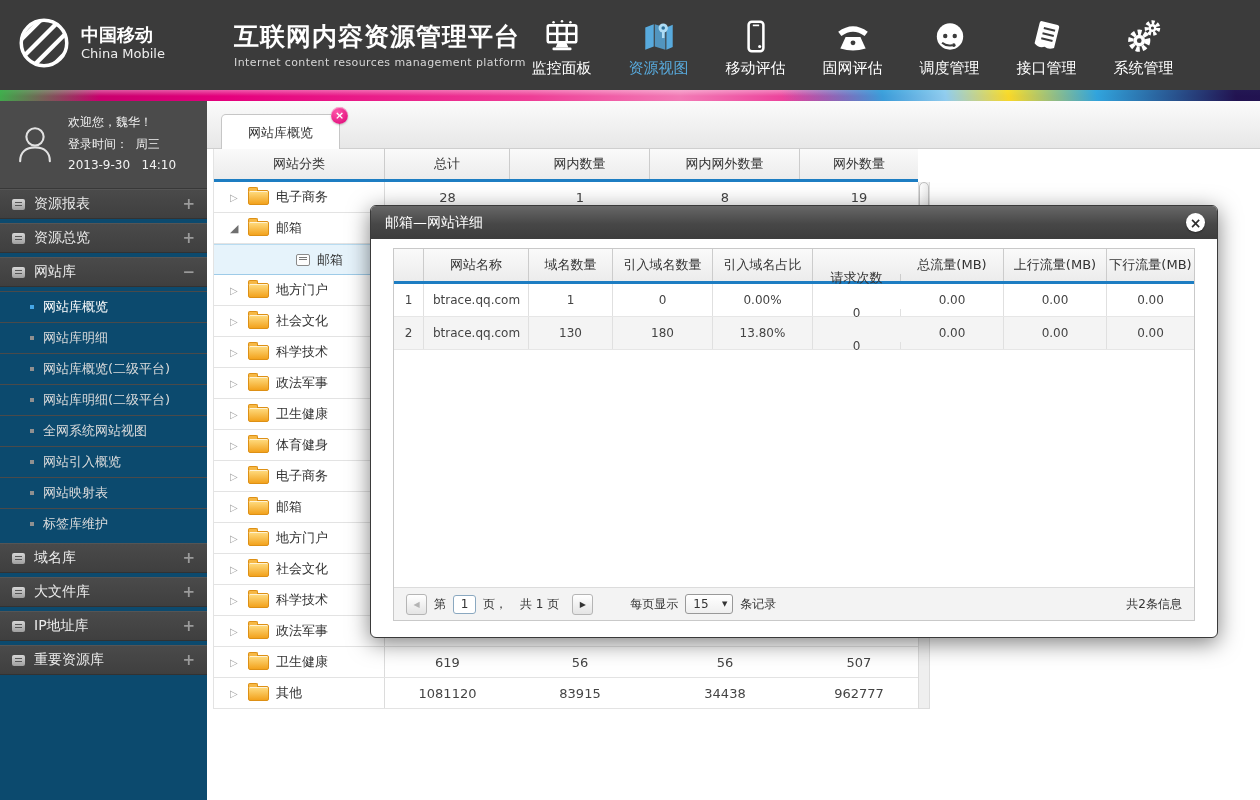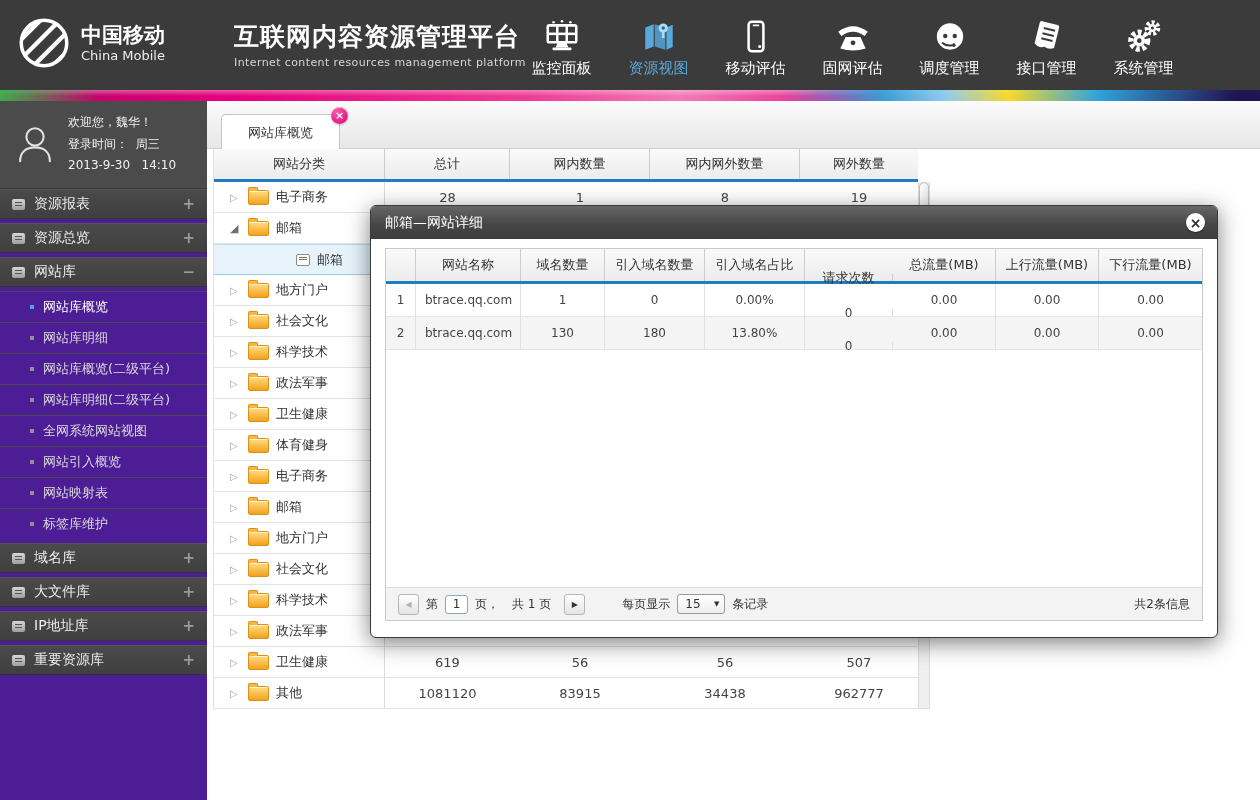--- a/index.html
+++ b/index.html
@@ -2,42 +2,42 @@
 <html><head>
 <meta charset="utf-8">
 <style>
   html,body{margin:0;padding:0;background:#888;}
   .page{position:relative;width:1260px;height:800px;overflow:hidden;background:#fff;
         font-family:"DejaVu Sans","Liberation Sans",sans-serif;-webkit-font-smoothing:antialiased;}
 
   
   .header{position:absolute;left:0;top:0;width:1260px;height:90px;background:#3b3b3b;}
   .logo{position:absolute;left:16px;top:15px;display:flex;align-items:center;gap:9px;}
-  .logo-cn{font-size:21px;font-weight:bold;color:#fff;line-height:1.15;}
+  .logo-cn{font-size:18px;font-weight:bold;color:#fff;line-height:1.15;}
   .logo-en{font-size:13px;color:#eee;}
   .apptitle{position:absolute;left:234px;top:20px;}
   .apptitle .t1{font-size:25px;font-weight:bold;color:#fff;letter-spacing:1px;}
   .apptitle .t2{font-size:11px;color:#d6d6d6;margin-top:3px;letter-spacing:.4px;}
   .nav{position:absolute;left:513px;top:9px;display:flex;}
   .nav-item{width:97px;display:flex;flex-direction:column;align-items:center;cursor:pointer;padding-top:3px;}
   .nav-ic{height:44px;display:flex;align-items:flex-end;justify-content:center;}
   .nav-label{font-size:15px;color:#fff;margin-top:3px;}
   .nav-item.active .nav-label{color:#58aadd;}
 
   
   .stripe{position:absolute;left:0;top:90px;width:1260px;height:11px;
     background:
       linear-gradient(100deg, rgba(57,181,74,.95) 0%, rgba(57,181,74,0) 8%),
       linear-gradient(80deg, rgba(0,0,0,0) 62%, rgba(41,171,226,.9) 70%, rgba(140,214,244,.95) 75%,
                       rgba(252,238,33,.9) 80%, rgba(41,171,226,.95) 87%, rgba(27,20,80,.95) 98%),
       linear-gradient(180deg, rgba(255,255,255,.35), rgba(255,255,255,0) 55%),
       linear-gradient(90deg, #b20061 0%, #e5007d 18%, #ee3d96 42%, #f27ab5 54%, #e5007d 72%, #9c0057 100%);}
 
   
-  .sidebar{position:absolute;left:0;top:101px;width:207px;bottom:0;background:#4c1d95;}
+  .sidebar{position:absolute;left:0;top:101px;width:207px;bottom:0;background:#0c4a6e;}
   .welcome{height:88px;background:#4b4b4b;border-bottom:1px solid #383838;box-sizing:border-box;
            display:flex;align-items:center;gap:10px;padding:0 6px 0 12px;}
   .welcome-text div{color:#f2f2f2;font-size:12px;line-height:1.8;white-space:pre;}
   .sgroup{height:30px;margin-bottom:4px;background:linear-gradient(#4a4a4a,#3f3f3f);
           border-top:1px solid #555;border-bottom:1px solid #323232;box-sizing:border-box;
           display:flex;align-items:center;padding:0 12px;cursor:pointer;}
   .glabel{color:#ececec;font-size:14px;margin-left:9px;}
   .toggle{margin-left:auto;color:#9a9a9a;font-size:15px;font-weight:bold;}
   .mico{width:13px;height:11px;border-radius:2px;background:linear-gradient(#d6d6d6,#9f9f9f);position:relative;flex:none;}
   .mico::after{content:"";position:absolute;left:3px;top:3px;right:3px;height:5px;
@@ -93,21 +93,21 @@
           border:1px solid #bfbfbf;border-radius:5px;box-sizing:border-box;cursor:pointer;}
 
   
   .modal{position:absolute;left:370px;top:205px;width:848px;height:433px;background:#fff;z-index:20;
          border-radius:6px;overflow:hidden;box-shadow:0 5px 22px rgba(0,0,0,.5);border:1px solid #3a3a3a;box-sizing:border-box;}
   .modal-title{height:33px;background:linear-gradient(#676767,#474747 55%,#3d3d3d);display:flex;align-items:center;
          padding:0 12px 0 14px;color:#fff;font-size:14px;}
   .modal-close{margin-left:auto;width:19px;height:19px;border-radius:50%;background:#fff;color:#2e2e2e;
          font-size:14px;font-weight:bold;line-height:1;display:flex;align-items:center;justify-content:center;cursor:pointer;
          box-shadow:0 1px 2px rgba(0,0,0,.4);}
-  .modal-body{padding:9px 14px 16px;height:calc(100% - 33px);box-sizing:border-box;}
+  .modal-body{padding:9px 22px 16px;height:calc(100% - 33px);box-sizing:border-box;}
   .mbox{border:1px solid #c9c9c9;height:100%;box-sizing:border-box;display:flex;flex-direction:column;}
   .dth{display:flex;height:35px;box-sizing:border-box;background:linear-gradient(#fafafa,#ececec);
        border-bottom:3px solid #1d7dc2;flex:none;}
   .dth .dhc{display:flex;align-items:center;justify-content:center;font-size:13px;color:#333;
        box-sizing:border-box;border-right:1px solid #ccc;}
   .dth .dhc:last-child{border-right:none;}
   .drow{display:flex;height:33px;box-sizing:border-box;border-bottom:1px solid #e6e6e6;flex:none;background:#fff;}
   .drow.alt{background:#f4f4f4;}
   .dc{display:flex;align-items:center;justify-content:center;font-size:12px;color:#444;
       box-sizing:border-box;border-right:1px solid #e0e0e0;}

